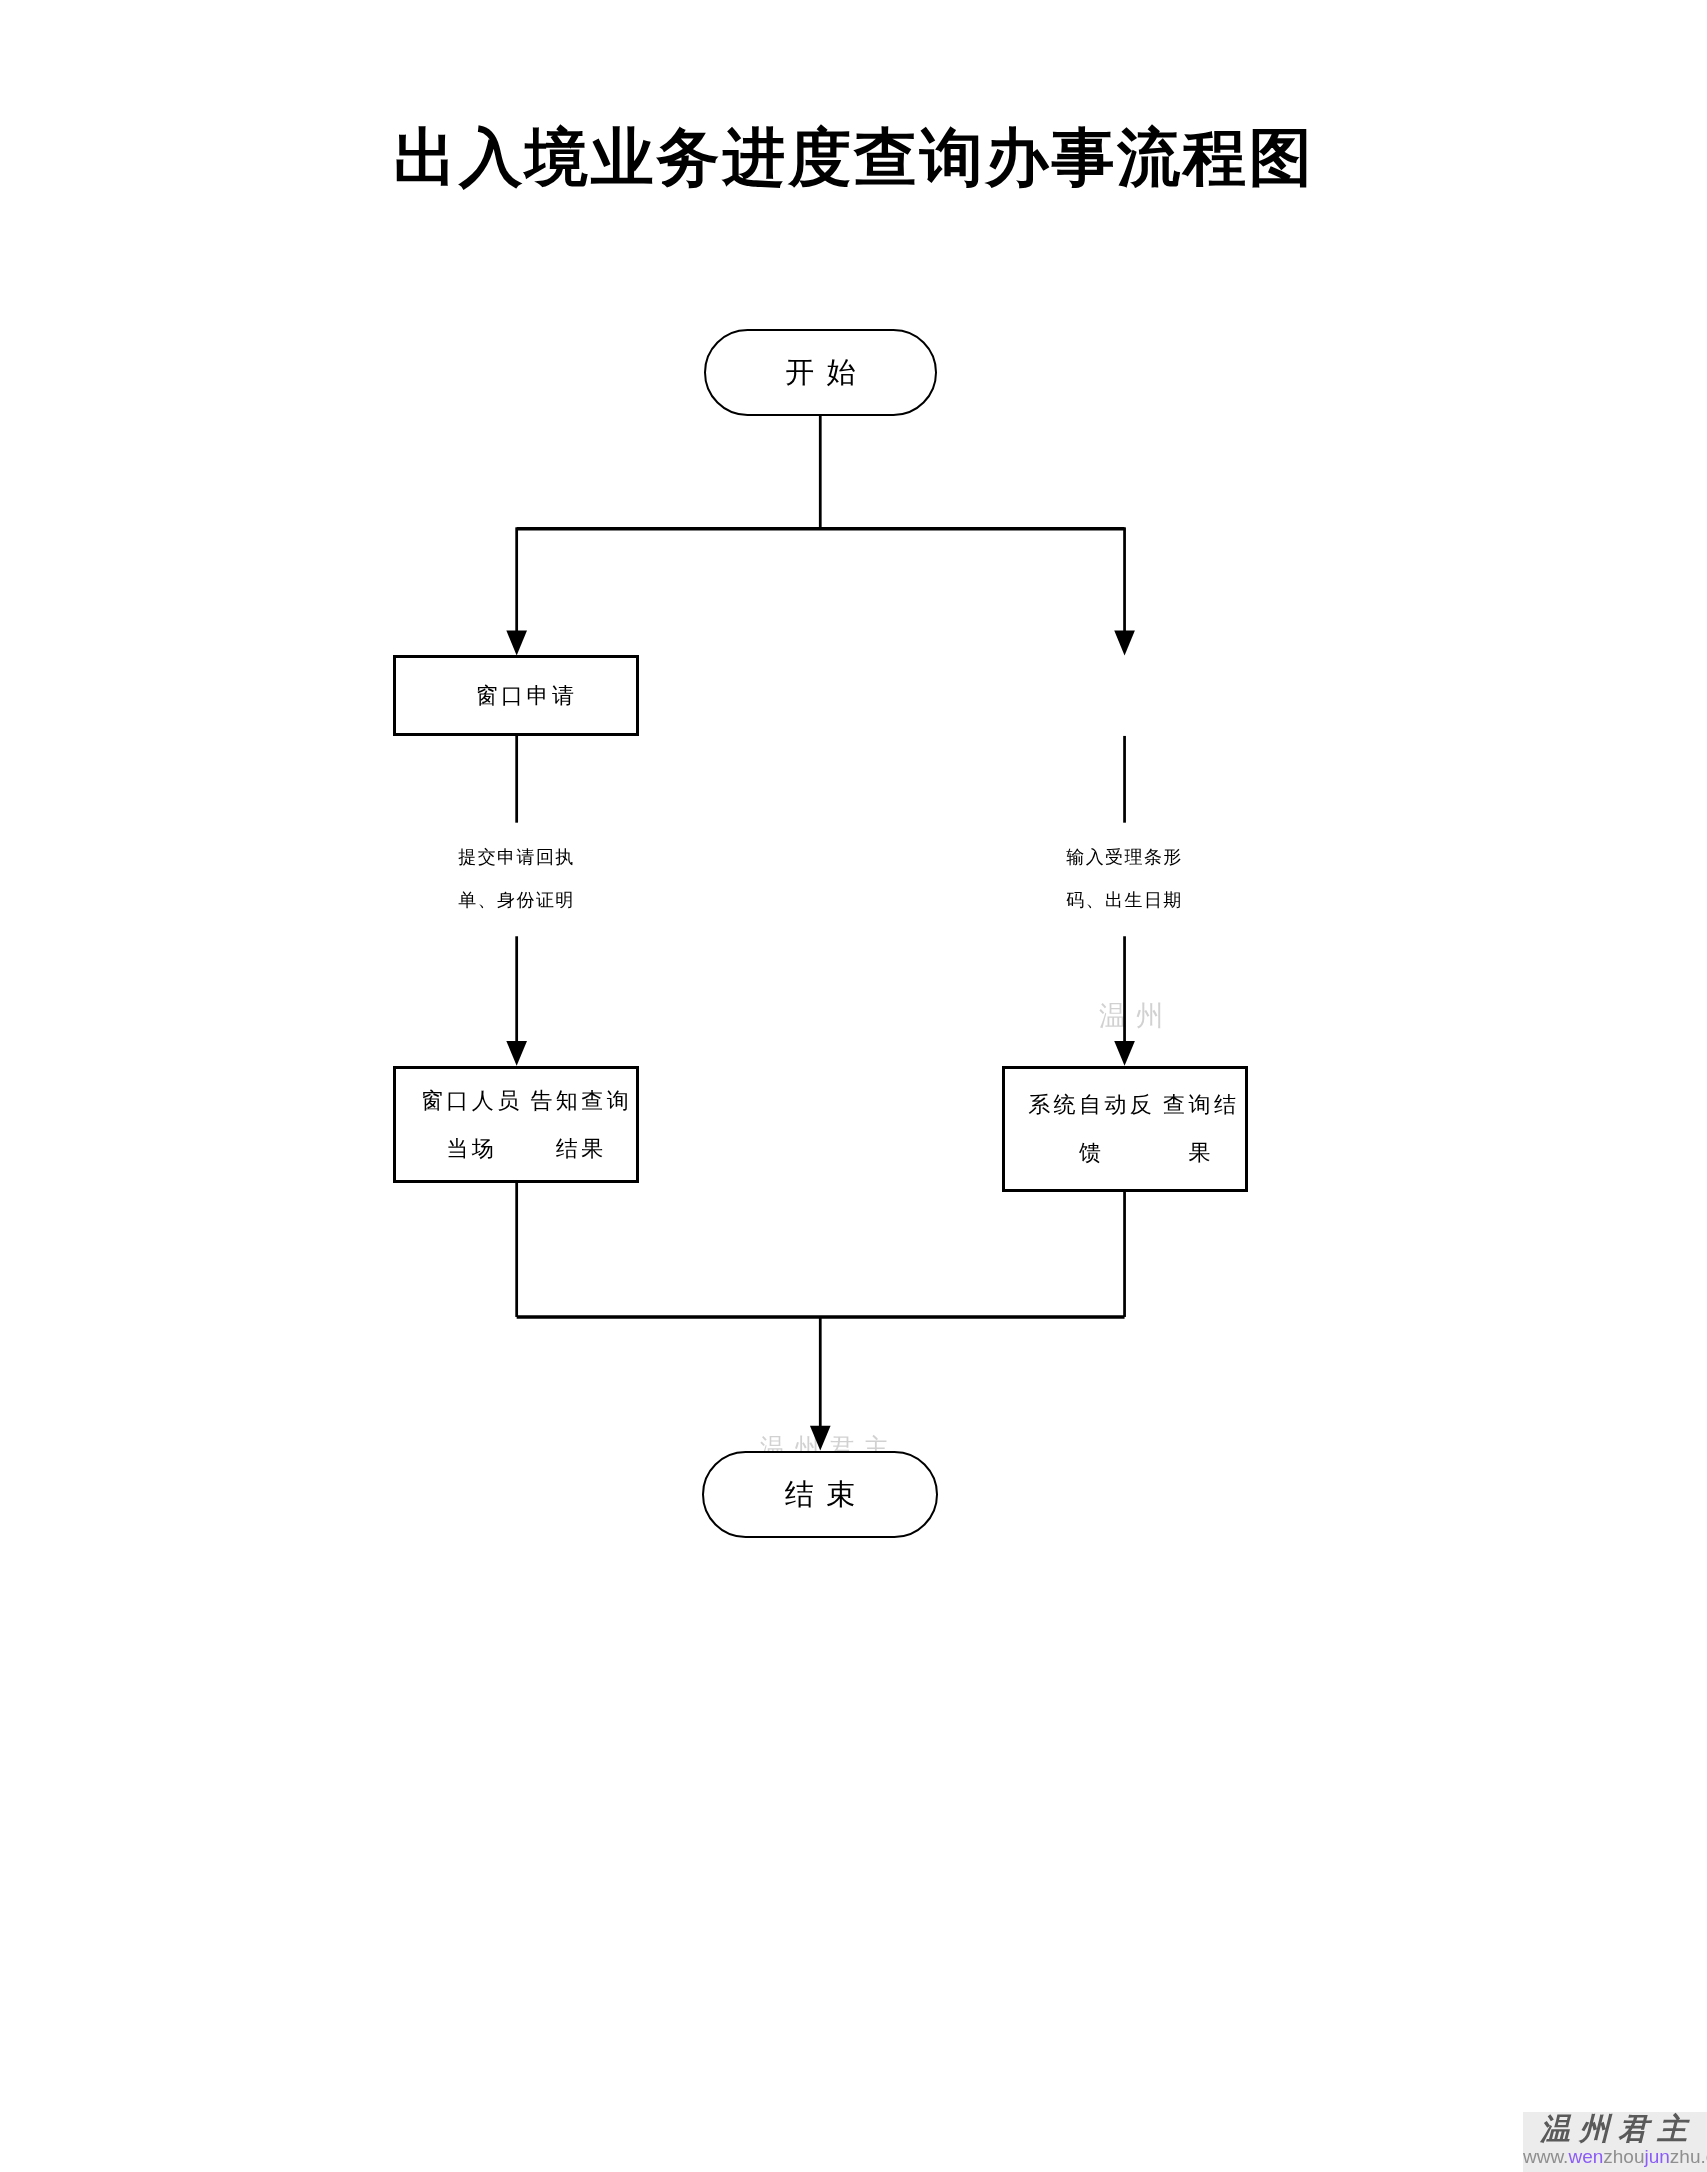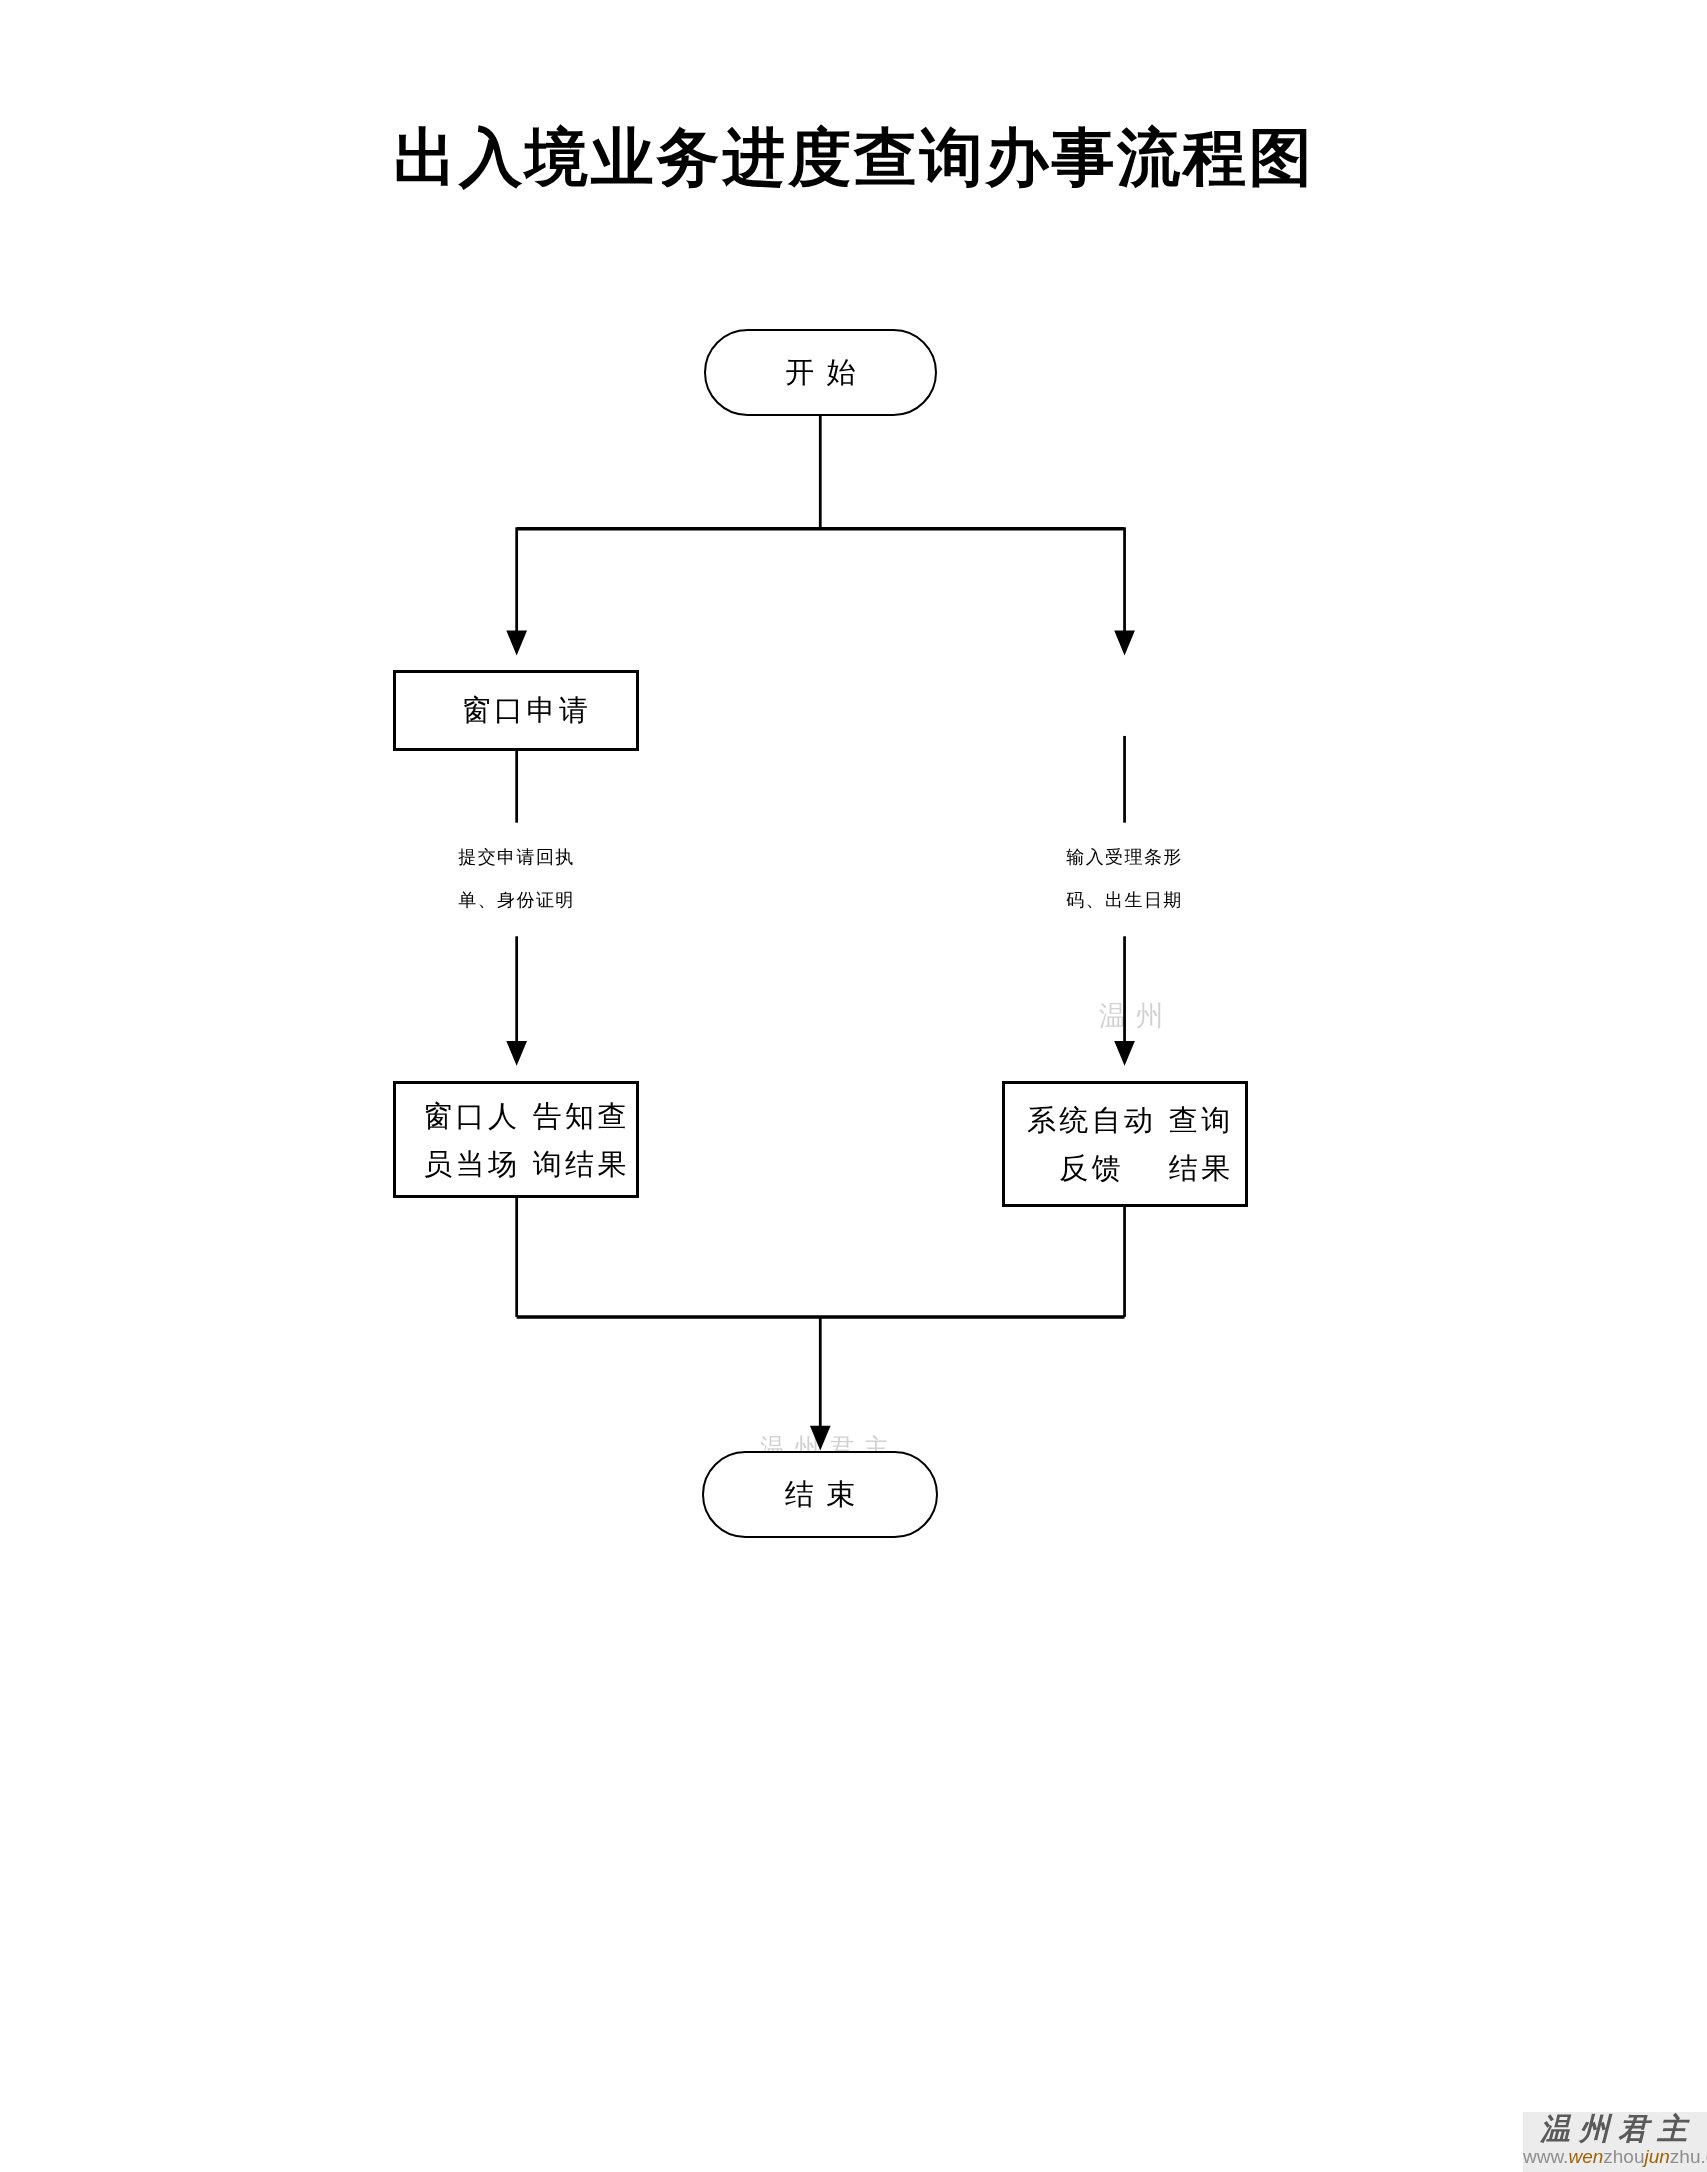--- a/index.html
+++ b/index.html
@@ -39,24 +39,23 @@
   }
   .stadium {
     border: 2.8px solid #000000;
     border-radius: 48px;
     font-size: 29px;
     letter-spacing: 12.4px;
     padding-left: 12.4px;
   }
   .rect {
     border: 3.4px solid #000000;
-    font-size: 29px;
+    font-size: 22px;
     letter-spacing: 3.4px;
     padding-left: 21px;
-    margin-top: 15px;
   }
   .rect.two-line { flex-direction: row; }
   .rect.two-line .bline { display: block; text-align: center; line-height: 48px; }
   .edge-note {
     position: absolute;
     text-align: center;
     font-size: 18px;
     line-height: 43px;
     letter-spacing: 1.4px;
     z-index: 2;
@@ -94,21 +93,21 @@
     white-space: nowrap;
   }
   #watermark-url {
     font-family: "Liberation Sans", "DejaVu Sans", sans-serif;
     font-size: 19px;
     line-height: 22px;
     color: #8f8f8f;
     letter-spacing: 0px;
     white-space: nowrap;
   }
-  #watermark-url .green { color: #a16207; font-style: italic; }
+  #watermark-url .green { color: #8b5cf6; }
 </style>
 </head>
 <body>
 
 <div id="canvas">
 
   <div id="page-title">出入境业务进度查询办事流程图</div>
 
   <div class="remnant" style="left:760px; top:1431px;">温州君主</div>
   <div class="remnant" style="left:1099px; top:998px; font-size:27.5px;">温州</div>

